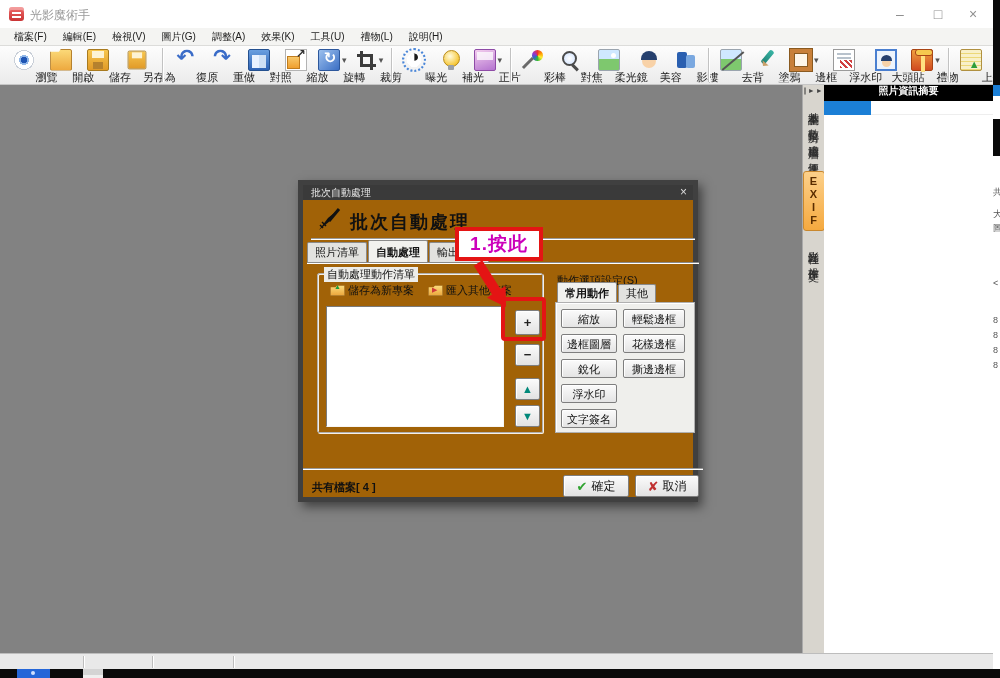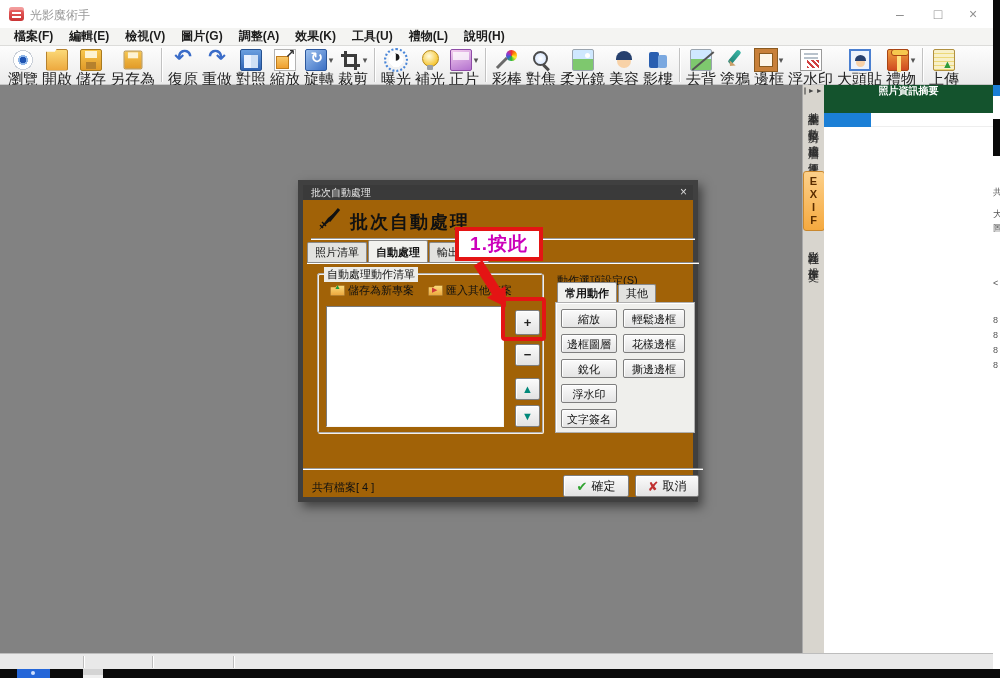--- a/index.html
+++ b/index.html
@@ -13,28 +13,28 @@
   #app-icon { position:absolute; left:9px; top:7px; width:15px; height:14px; border-radius:3px;
     background:linear-gradient(#ef6a6a,#c93434); box-shadow:inset 0 3px 0 rgba(255,255,255,.35); }
   #app-icon::after{content:""; position:absolute; left:3px; top:5px; width:9px; height:2px;
     background:#fff; box-shadow:0 4px 0 #fff;}
   #win-title { position:absolute; left:30px; top:7px; font-size:12px; color:#9a9a9a; }
   .winctl { position:absolute; top:5px; width:30px; height:18px; text-align:center;
     font-size:14px; color:#8f8f8f; line-height:18px; cursor:default; }
 
   #menubar { position:absolute; left:0; top:28px; width:993px; height:18px; background:#f4f4f2;
     border-bottom:1px solid #dcdcda; display:flex; align-items:center; padding-left:6px; }
-  .menu-item { font-size:12px; color:#1c1c1c; padding:16px 8px;font-weight:bold; }
+  .menu-item { font-size:10px; color:#1c1c1c; padding:16px 8px; }
 
   #toolbar { position:absolute; left:0; top:46px; width:993px; height:39px;
     background:linear-gradient(#fdfdfd,#ebebeb); border-bottom:1px solid #c6c6c6;
     display:flex; align-items:flex-start; padding:1px 4px 0 6px; }
   .titem { display:flex; flex-direction:column; align-items:center; padding:1px 2px; min-width:32px; }
   .titem .irow { display:flex; align-items:center; height:23px; }
-  .titem .tlabel { font-size:15px; color:#222; white-space:nowrap; margin-top:-1px; }
+  .titem .tlabel { font-size:11px; color:#222; white-space:nowrap; margin-top:-1px;margin-left:44px; }
   .tdrop { font-size:9px; color:#555; margin-left:2px; }
   .tsep { width:1px; height:34px; background:#c2c2c2; margin:1px 4px 0 4px; box-shadow:1px 0 0 #fff; }
 
   
   .ticon { position:relative; width:22px; height:22px; display:inline-block; }
   .i-browse-eye{background:radial-gradient(circle at 50% 50%,#1f55b4 0 3px,#8fb6e8 3px 5px,#fff 5px 9px,#c9cfd8 9px 10px,transparent 10px);border-radius:50%;}
   .i-open-folder,.i-save-floppy,.i-save-as-floppy{border-radius:2px;}
   .i-open-folder{background:linear-gradient(#fbd978,#eda93f);border:1px solid #b5812e;clip-path:polygon(0 15%,40% 15%,50% 0,100% 0,100% 100%,0 100%);}
   .i-save-floppy{background:linear-gradient(#f7c64e,#e19a28);border:1px solid #a87a1f;}
   .i-save-floppy::before{content:"";position:absolute;left:4px;top:1px;width:12px;height:7px;background:#fdf3d4;}
@@ -92,21 +92,21 @@
 
   #side-strip { position:absolute; left:802px; top:85px; width:22px; height:568px;
     background:#d8d5ce; border-left:1px solid #aaa; display:flex; flex-direction:column; align-items:center; }
   #collapse-glyphs { font-size:7px; color:#444; padding:2px 0 8px 0; letter-spacing:1px; }
   .vtab { writing-mode:vertical-rl; text-orientation:upright; font-size:11px; color:#2c2c2c;
     letter-spacing:1px; margin-bottom:13px; line-height:18px; }
   .vtab.active { background:linear-gradient(#fcd08a,#f5a93f); border:1px solid #c9882e;
     border-radius:3px; color:#5a2d00; font-weight:bold; padding:3px 1px; margin-bottom:11px; }
 
   #exif-panel { position:absolute; left:824px; top:85px; width:169px; height:568px; background:#fff; }
-  #exif-header { height:28px; background:#14532d; color:#fff; font-size:10px; font-weight:bold;
+  #exif-header { height:16px; background:#000000; color:#fff; font-size:10px; font-weight:bold;
     text-align:center; line-height:12px; }
   #exif-subrow { height:14px; background:#fff; border-bottom:1px solid #eee; }
   #exif-subcell { width:47px; height:14px; background:#1b7fd6; }
 
   #statusbar { position:absolute; left:0; top:653px; width:1000px; height:16px; background:#e9e9e9;
     border-top:1px solid #bdbdbd; }
   .ssep { position:absolute; top:2px; width:1px; height:12px; background:#bdbdbd; box-shadow:1px 0 0 #fff; }
 
   #taskbar { position:absolute; left:0; top:669px; width:1000px; height:9px; background:#0a0a0a; }
   #task-btn-blue { position:absolute; left:17px; top:0; width:33px; height:9px; background:#2566d8; }
@@ -170,21 +170,21 @@
     grid-template-columns:56px 62px; gap:6px; }
   .opt-btn { height:19px; font-size:11px; color:#111; text-align:center; line-height:18px;
     background:linear-gradient(#fbfbfb,#e4e4e4); border:1px solid #7e7e7e; border-radius:2px;
     box-shadow:inset 1px 1px 0 #fff; white-space:nowrap; }
   .opt-spacer { height:19px; }
 
   #dlg-note { position:absolute; left:8px; top:252px; font-size:11px; color:#111; line-height:13px; }
   #dlg-note .indent { padding-left:22px; }
   #dlg-footer-hr { position:absolute; left:0px; top:283px; width:400px; height:2px;
     border-top:1px solid #9a9a9a; border-bottom:1px solid #fff; }
-  #file-count { position:absolute; left:9px; top:295px; font-size:11px; color:#111; }
+  #file-count { position:absolute; left:9px; top:295px; font-size:11px; color:#111;font-weight:bold; }
   .dlg-btn { position:absolute; top:290px; height:22px; font-size:12px; color:#111;
     background:linear-gradient(#fbfbfb,#e2e2e2); border:1px solid #7e7e7e; border-radius:2px;
     box-shadow:inset 1px 1px 0 #fff; display:flex; align-items:center; justify-content:center; gap:4px; }
   #ok-btn { left:260px; width:66px; }
   #cancel-btn { left:332px; width:64px; }
   #ok-glyph { color:#2fa32f; font-size:13px; font-weight:bold; }
   #cancel-glyph { color:#c03030; font-size:13px; font-weight:bold; }
 
   
   #ann-box { position:absolute; left:455px; top:227px; width:88px; height:34px; background:#fff;

